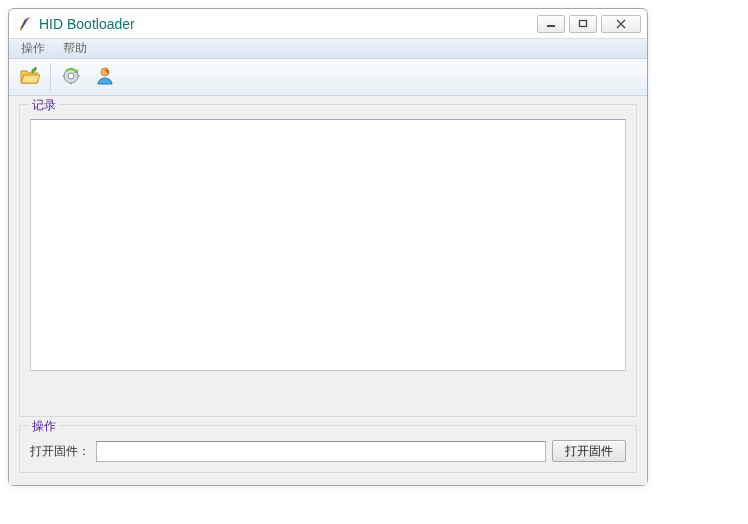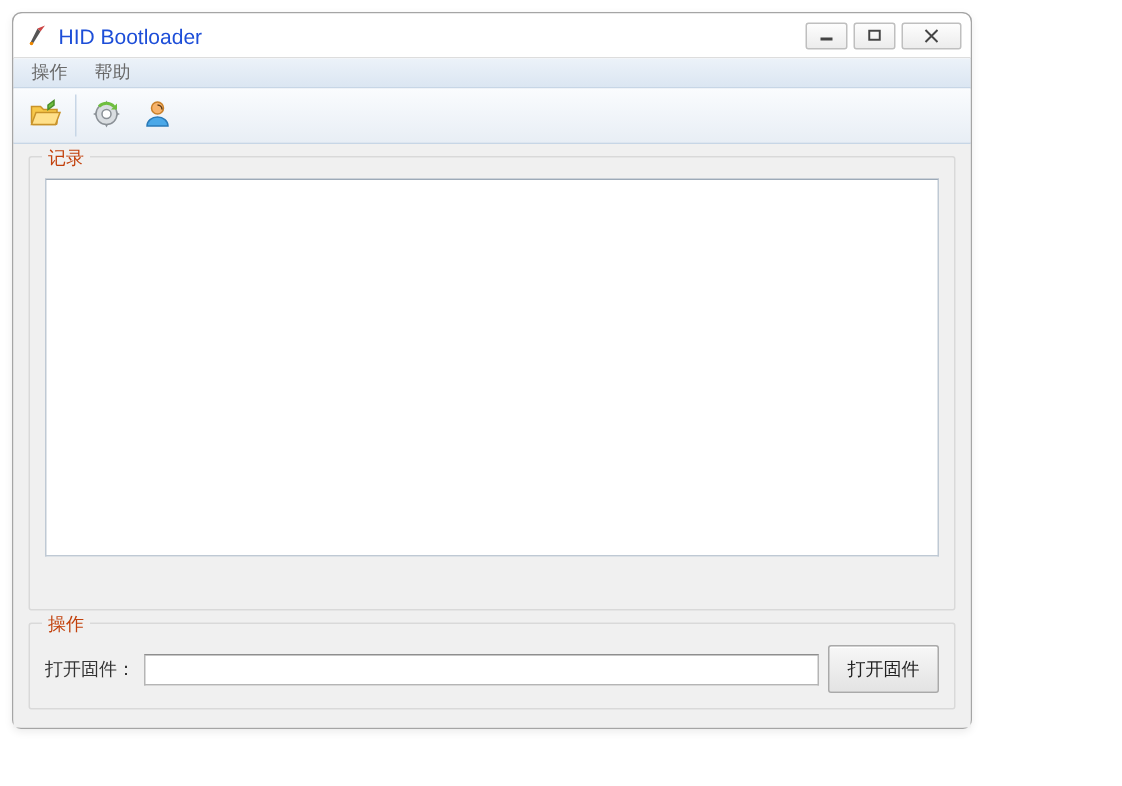--- a/index.html
+++ b/index.html
@@ -29,21 +29,21 @@
       display: flex;
       align-items: center;
       padding: 0 6px 0 8px;
       border-bottom: 1px solid #ddd;
       border-radius: 6px 6px 0 0;
       background: #fff;
     }
     .titlebar .app-icon { width: 16px; height: 16px; margin-right: 6px; }
     .titlebar .title {
       flex: 1;
-      color: #1d4ed8;
+      color: #0f766e;
       font-size: 14px;
     }
     .win-controls { display: flex; gap: 4px; }
     .win-btn {
       width: 28px; height: 18px;
       border: 1px solid #bfbfbf;
       border-radius: 2px;
       background: linear-gradient(#fdfdfd,#ececec);
       display: flex; align-items: center; justify-content: center;
       font-size: 10px; color: #555;
@@ -100,21 +100,21 @@
       position: relative;
       padding: 14px 10px 10px 10px;
       background: #f0f0f0;
     }
     .groupbox .legend {
       position: absolute;
       top: -8px;
       left: 8px;
       background: #f0f0f0;
       padding: 0 4px;
-      color: #c2410c;
+      color: #4c1d95;
       font-size: 12px;
     }
     .log-area {
       width: 100%;
       height: 252px;
       background: #fff;
       border: 1px solid #bfc9d4;
       border-top-color: #9daab8;
     }
     .ops-row {
@@ -127,21 +127,21 @@
       flex: 1;
       height: 21px;
       border: 1px solid #b5b5b5;
       border-top-color:#8e8e8e;
       background: #fff;
       padding: 0 4px;
       font-family: inherit;
       font-size: 12px;
     }
     .btn {
-      height: 32px;
+      height: 22px;
       padding: 0 12px;
       border: 1px solid #a9a9a9;
       border-radius: 2px;
       background: linear-gradient(#f7f7f7,#e3e3e3);
       font-family: inherit;
       font-size: 12px;
       color: #222;
       cursor: pointer;
       box-shadow: inset 0 1px 0 #fff;
     }

